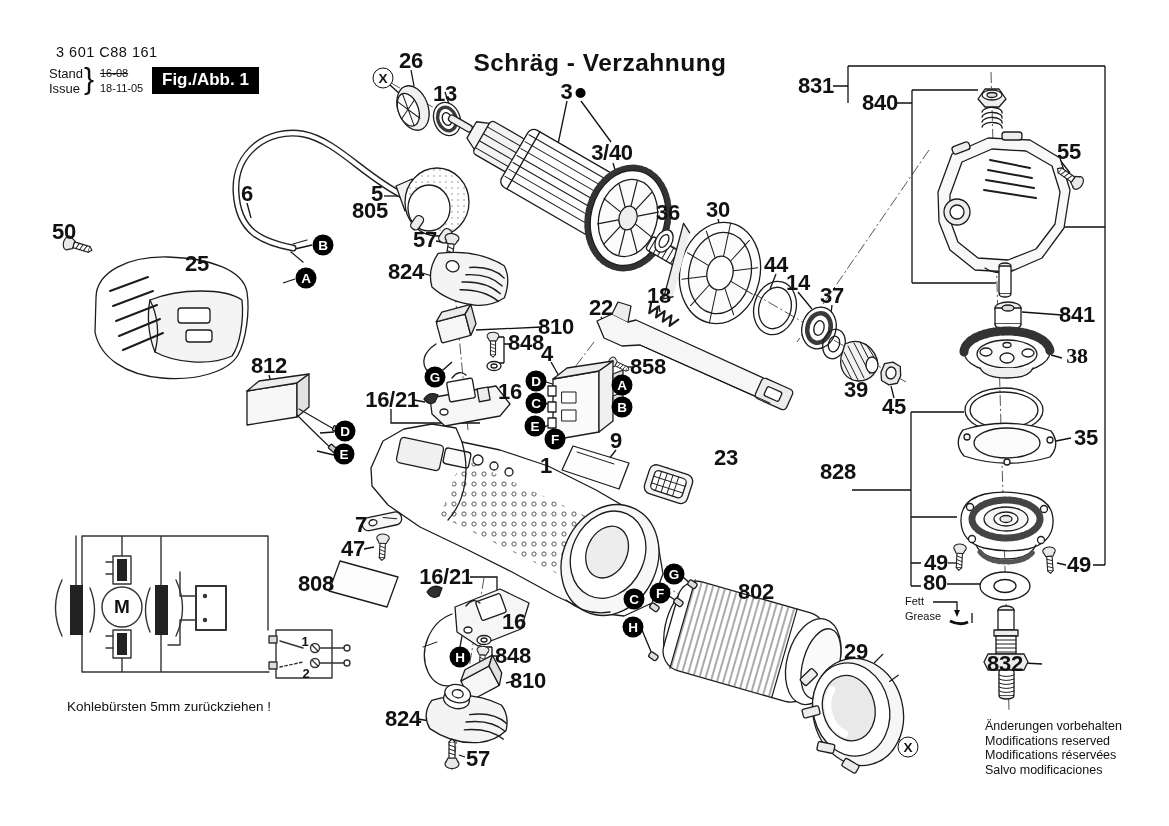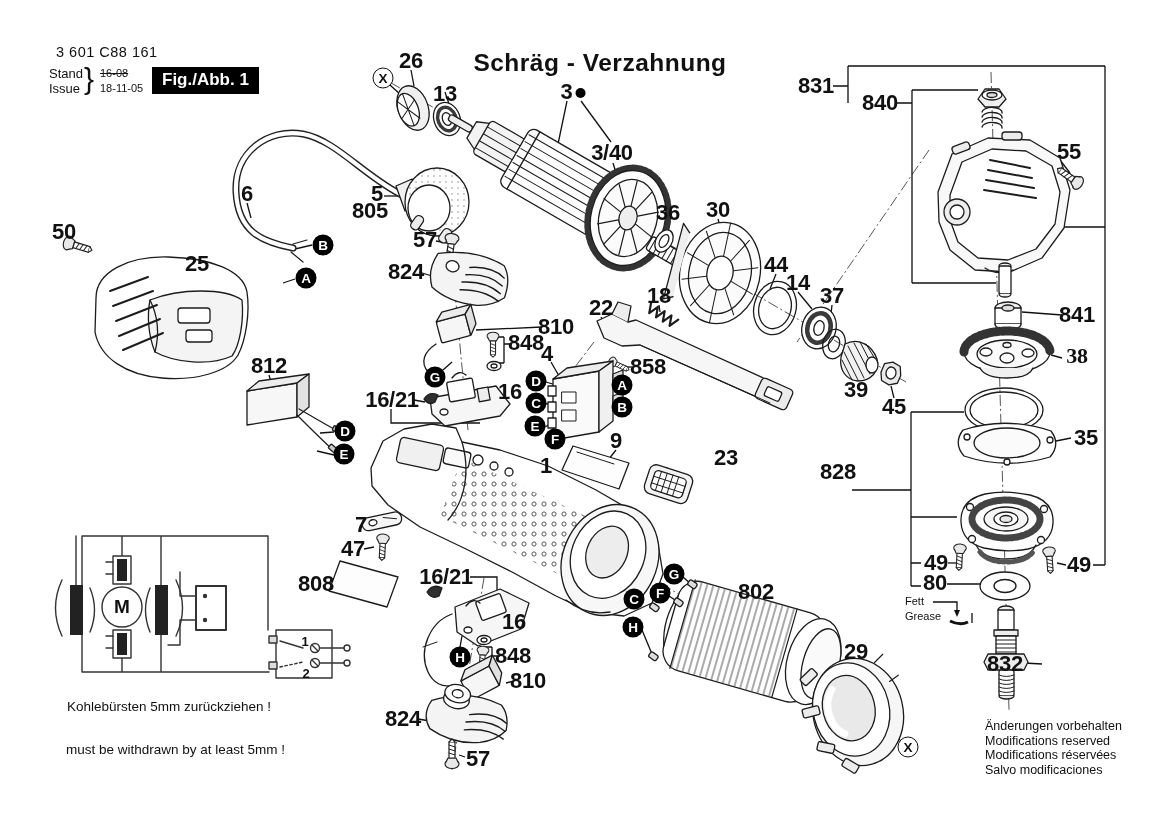--- a/index.html
+++ b/index.html
@@ -506,21 +506,20 @@
   <div class="struck">16-08</div>
   <div>18-11-05</div>
 </div>
 <div class="abs figbox">Fig./Abb. 1</div>
 <div class="abs title">Schräg - Verzahnung</div>
 
 <div class="abs note-de">
   <div style="margin-left:15px">Kohlebürsten 5mm zurückziehen !</div>
 </div>
 <div class="abs note-en">
-  <div>must be withdrawn by at least 5mm !</div>
 </div>
 
 <div class="abs mods">
   <div>Änderungen vorbehalten</div>
   <div>Modifications reserved</div>
   <div>Modifications réservées</div>
   <div>Salvo modificaciones</div>
 </div>
 
 <div class="abs grease fett-label">Fett</div>

